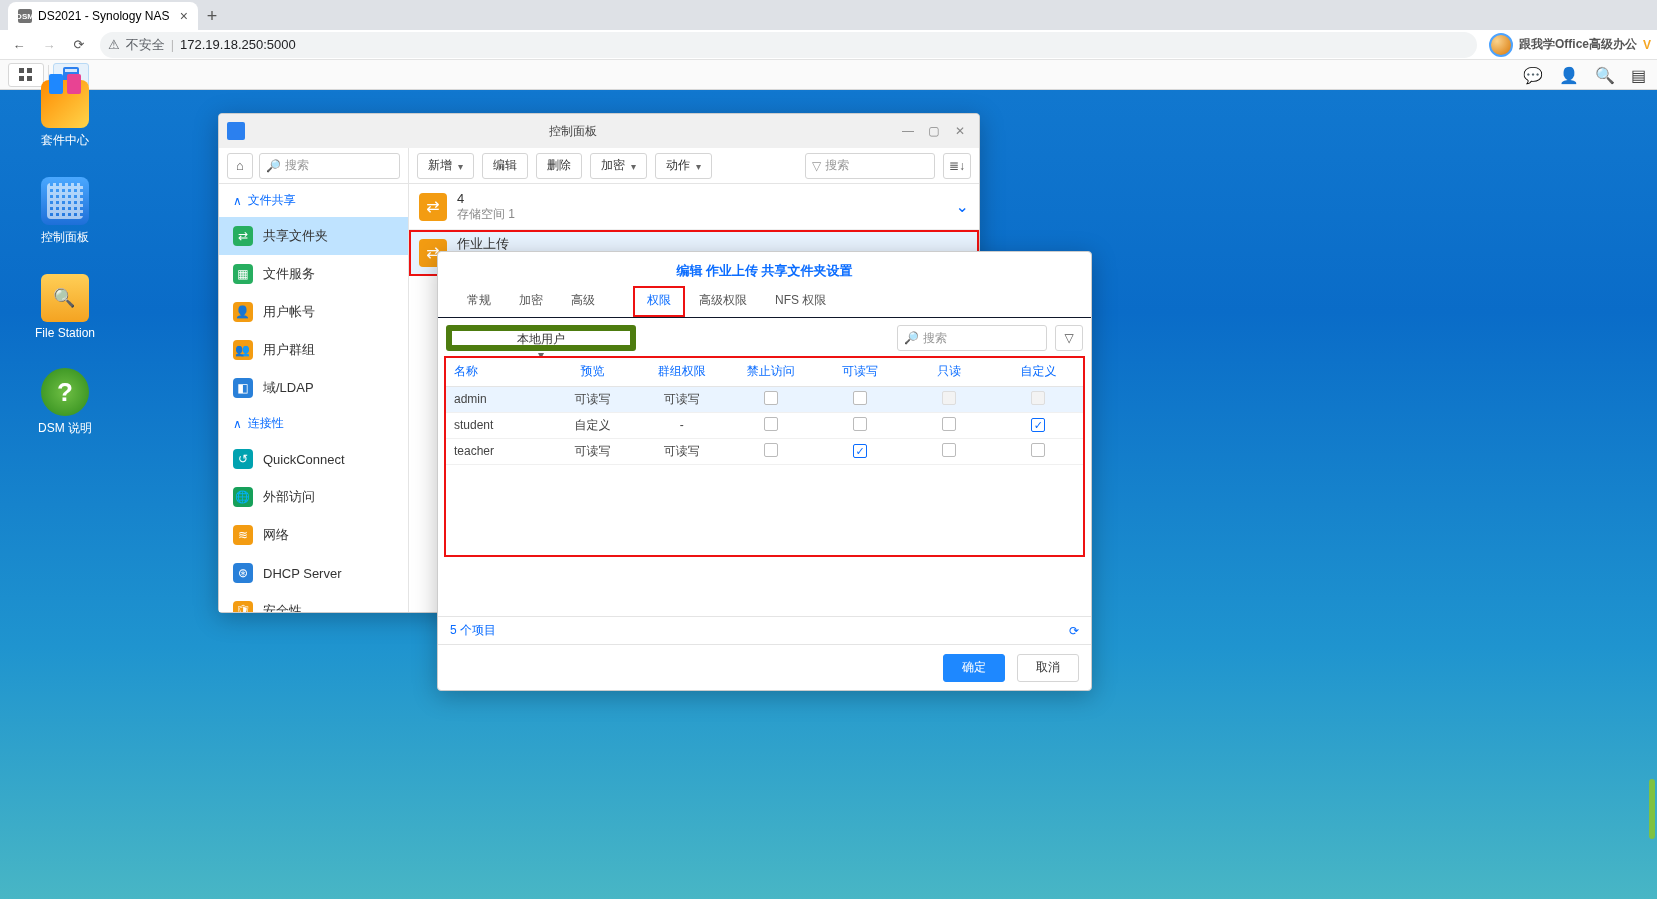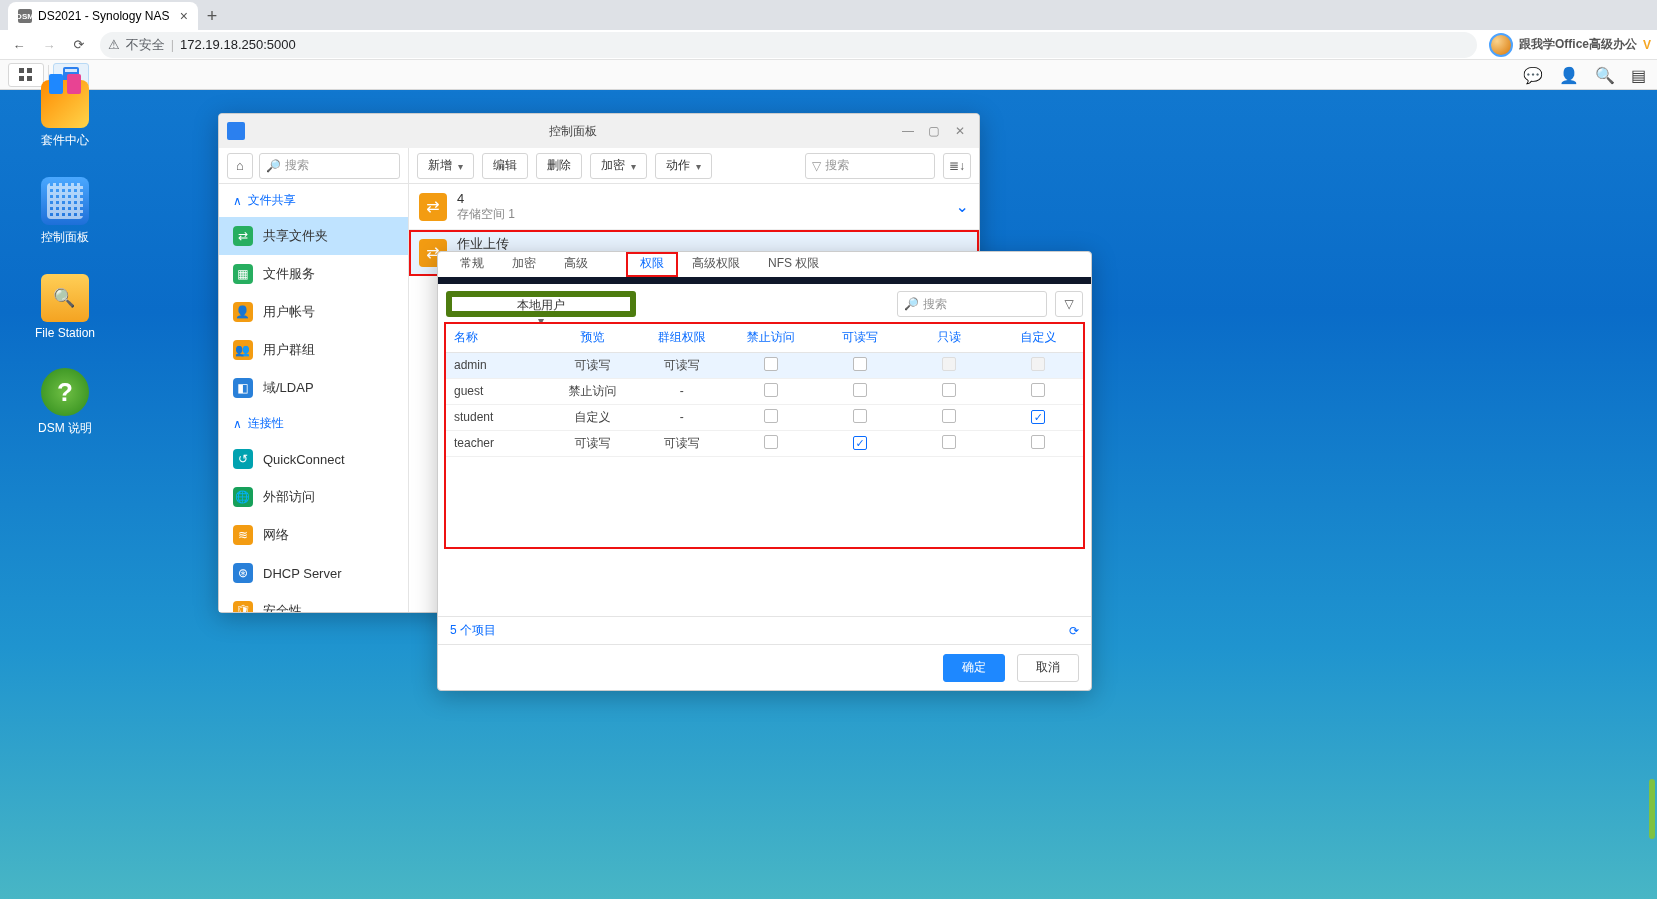--- a/index.html
+++ b/index.html
@@ -77,21 +77,21 @@
   .share-row.selected{ background:#e9f4ff; }
   .share-icon{ width:28px;height:28px;border-radius:4px;background:#f39c12;display:flex;align-items:center;justify-content:center;color:#fff;}
   .share-text{ display:flex;flex-direction:column;font-size:12px;}
   .share-text .name{ color:#333; font-size:13px;}
   .share-text .sub { color:#888; }
   .chev{ margin-left:auto; color:#0a6cff; }
 
   
   .win-dlg{ left:437px; top:191px; width:655px; height:440px; }
   .dlg-title{ text-align:center; color:#0a6cff; font-size:13px; padding:10px 0 6px; font-weight:bold; }
-  .dlg-tabs{ height:32px; border-bottom:7px solid #0f172a; display:flex; padding:0 8px; font-size:12px; }
+  .dlg-tabs{ height:32px; border-bottom:1px solid #0f172a; display:flex; padding:0 15px; font-size:12px; }
   .dlg-tab{ padding:0 14px; display:flex; align-items:center; color:#555; border-bottom:2px solid transparent;}
   .dlg-tab.active{ color:#0a6cff; border-bottom-color:#0a6cff; }
   .dlg-tab.hl{ outline:2px solid #e11; outline-offset:-2px;margin-left:24px; }
 
   .dlg-toolbar{ height:40px; display:flex; align-items:center; padding:0 8px; gap:8px; font-size:12px;}
   .select-box{ width:190px;height:26px;border:6px solid #4d7c0f;border-radius:3px;display:flex;align-items:center;justify-content:space-between;padding:0 8px;color:#333;flex-direction:column;}
   .select-box .caret{color:#666;}
   .dlg-search{ width:150px;height:26px;border:1px solid #d5d5d5;border-radius:3px;display:flex;align-items:center;padding:0 6px;gap:4px;color:#999;}
   .dlg-filter{ width:28px;height:26px;border:1px solid #d5d5d5;border-radius:3px;display:flex;align-items:center;justify-content:center;color:#555;}
 
@@ -307,20 +307,21 @@
             <span class="name">作业上传</span>
             <span class="sub">存储空间 1</span>
           </div>
           <span class="chev">⌄</span>
         </div>
       </div>
     </div>
   </div>
 
   <div class="win win-dlg">
+    <div class="dlg-title">编辑 作业上传 共享文件夹设置</div>
     <div class="dlg-tabs">
       <div class="dlg-tab">
           <span>常规</span>
         </div>
       <div class="dlg-tab">
           <span>加密</span>
         </div>
       <div class="dlg-tab">
           <span>高级</span>
         </div>
@@ -365,29 +366,20 @@
             <tr class="selected">
               <td>admin</td>
               <td class="perm-rw">可读写</td>
               <td class="perm-rw">可读写</td>
               <td><span class="cb"></span></td>
               <td><span class="cb"></span></td>
               <td><span class="cb dim"></span></td>
               <td><span class="cb dim"></span></td>
             </tr>
             <tr>
-              <td>guest</td>
-              <td class="perm-na">禁止访问</td>
-              <td class="perm-dash">-</td>
-              <td><span class="cb"></span></td>
-              <td><span class="cb"></span></td>
-              <td><span class="cb"></span></td>
-              <td><span class="cb"></span></td>
-            </tr>
-            <tr>
               <td>student</td>
               <td class="perm-cu">自定义</td>
               <td class="perm-dash">-</td>
               <td><span class="cb"></span></td>
               <td><span class="cb"></span></td>
               <td><span class="cb"></span></td>
               <td><span class="cb checked"></span></td>
             </tr>
             <tr>
               <td>teacher</td>

